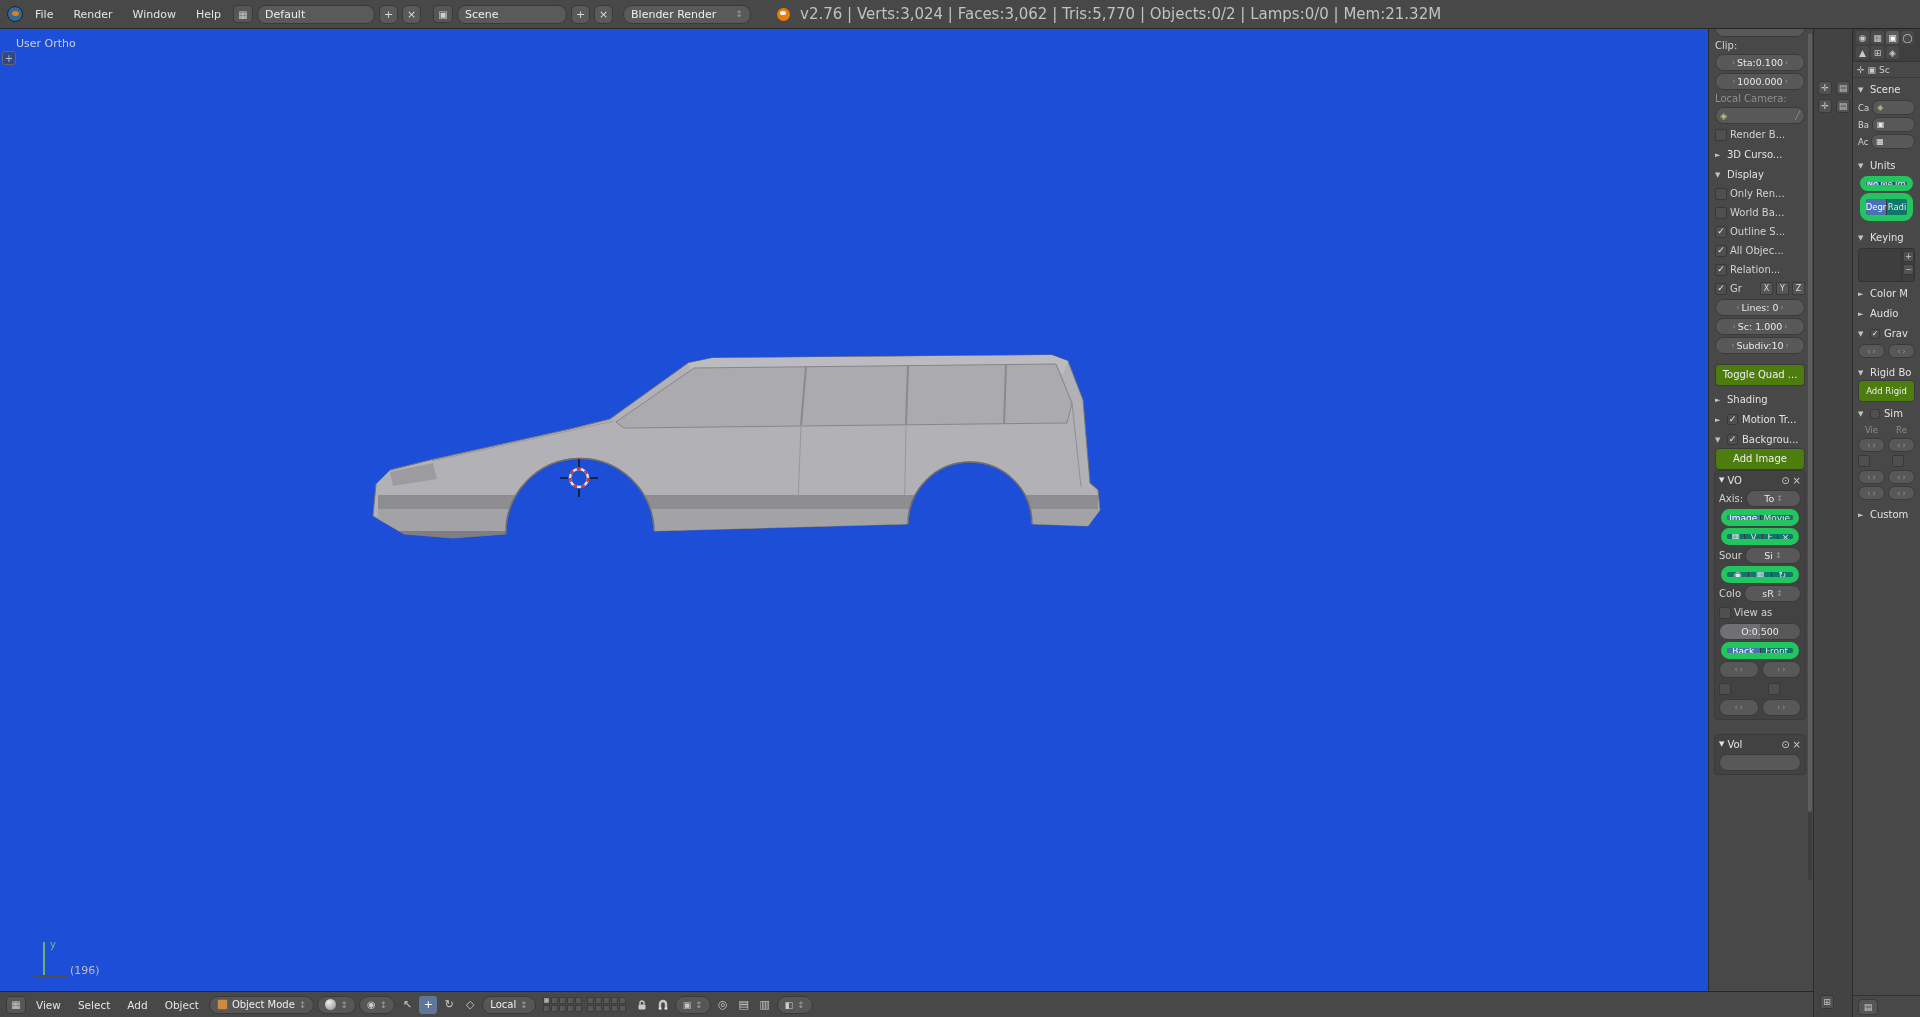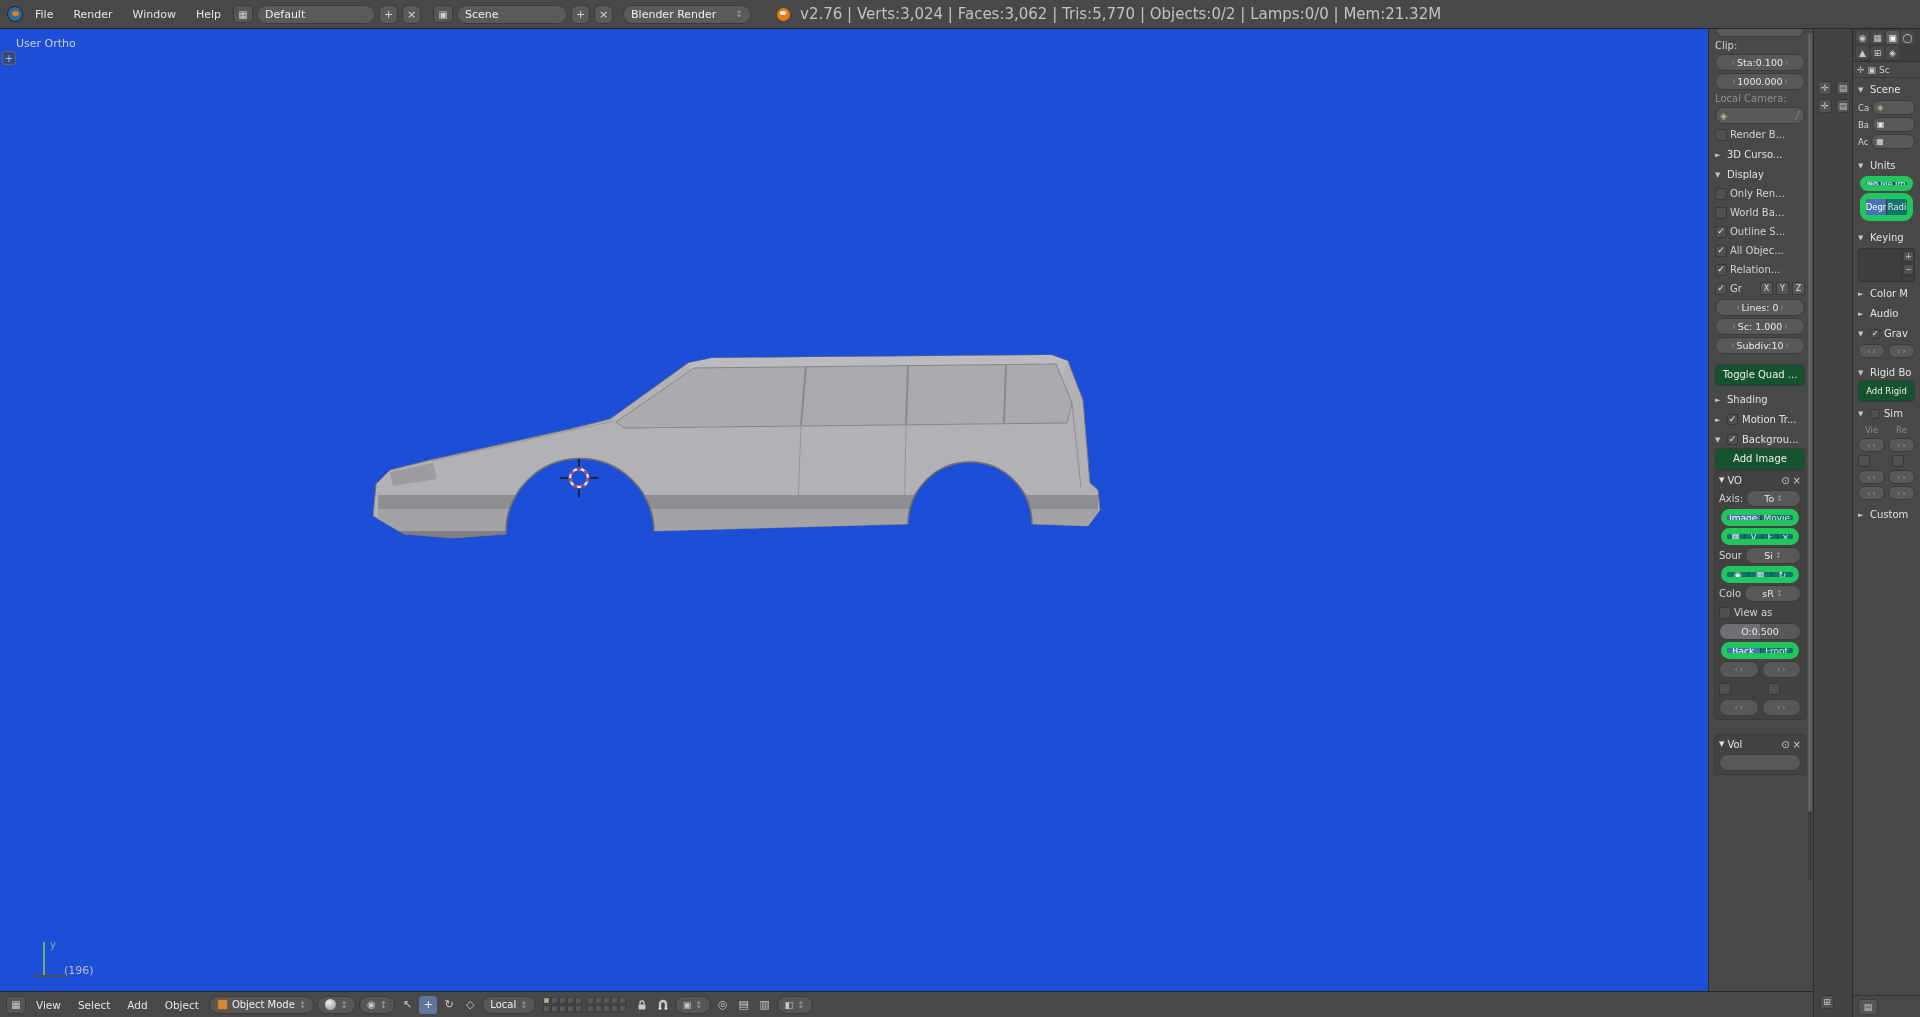--- a/index.html
+++ b/index.html
@@ -20,31 +20,31 @@
   .blender-orange::after{content:"";position:absolute;left:3px;top:3px;width:6px;height:4px;border-radius:50%;background:#fff}
   #stats{color:#c2c2c2;font-size:15px;margin-left:6px;white-space:nowrap}
 
   
   #main{flex:1;display:flex;min-height:0}
   #view-editor{flex:1;display:flex;flex-direction:column;min-width:0}
   #view-area{flex:1;display:flex;min-height:0}
   #viewport{flex:1;position:relative;background:#1d4ed8;overflow:hidden}
   .ov-viewname{position:absolute;left:16px;top:8px;color:#cfcfcf;font-size:11px}
   .ov-plus{position:absolute;left:2px;top:22px;width:14px;height:14px;border:1px solid #666;border-radius:3px;color:#bbb;font-size:10px;display:flex;align-items:center;justify-content:center;background:#44444488}
-  .ov-frame{position:absolute;left:64px;bottom:14px;color:#bdbdbd;font-size:11px}
+  .ov-frame{position:absolute;left:70px;bottom:14px;color:#bdbdbd;font-size:11px}
   .axis-y-label{fill:#7fb57f;font-size:10px}
 
   
   .np-row{display:flex;align-items:center;gap:3px;margin:2px 2px;height:17px}
   .label{font-size:10px;color:#d2d2d2;white-space:nowrap;overflow:hidden}
   .label.dim{color:#8f8f8f}
   .pill{flex:1;display:flex;align-items:center;justify-content:center;gap:2px;background:#585858;border:1px solid #3a3a3a;border-radius:9px;height:17px;font-size:9.5px;color:#e8e8e8;padding:0 4px;white-space:nowrap;overflow:hidden}
   .pill .ar{color:#999;font-size:8px}
   .pill.slider{background:linear-gradient(to right,#6f6f74 50%,#585858 50%)}
-  .btn-wide{flex:1;display:flex;align-items:center;justify-content:center;background:#14532d;border:1px solid #3a3a3a;border-radius:4px;height:22px;font-size:10px;color:#eee;white-space:nowrap;overflow:hidden}
+  .btn-wide{flex:1;display:flex;align-items:center;justify-content:center;background:#4d7c0f;border:1px solid #3a3a3a;border-radius:4px;height:22px;font-size:10px;color:#eee;white-space:nowrap;overflow:hidden}
   .chk{flex:0 0 auto;width:12px;height:12px;background:#4f4f4f;border:1px solid #383838;border-radius:2px;display:flex;align-items:center;justify-content:center;font-size:9px;color:#f0f0f0;line-height:1}
   .phead{display:flex;align-items:center;gap:4px;height:17px;margin:3px 2px 1px;font-size:10px;color:#e2e2e2;white-space:nowrap;overflow:hidden}
   .phead .tri{font-size:7px;color:#c3c3c3;width:8px}
   .seg-row{display:flex;margin:2px 4px;height:17px;border:6px solid #22c55e;border-radius:9px;overflow:hidden}
   .seg{flex:1;display:flex;align-items:center;justify-content:center;background:#0f766e;font-size:9px;color:#e6e6e6;border-right:1px solid #3a3a3a;white-space:nowrap;overflow:hidden}
   .seg:last-child{border-right:none}
   .seg.active{background:var(--accent-blue,#4772b3);color:#fff}
   .tiny{font-size:8.5px}
   .miniaxis-btn{width:13px;height:13px;background:#565656;border:1px solid #3a3a3a;font-size:8px;color:#ddd;display:flex;align-items:center;justify-content:center}
 

